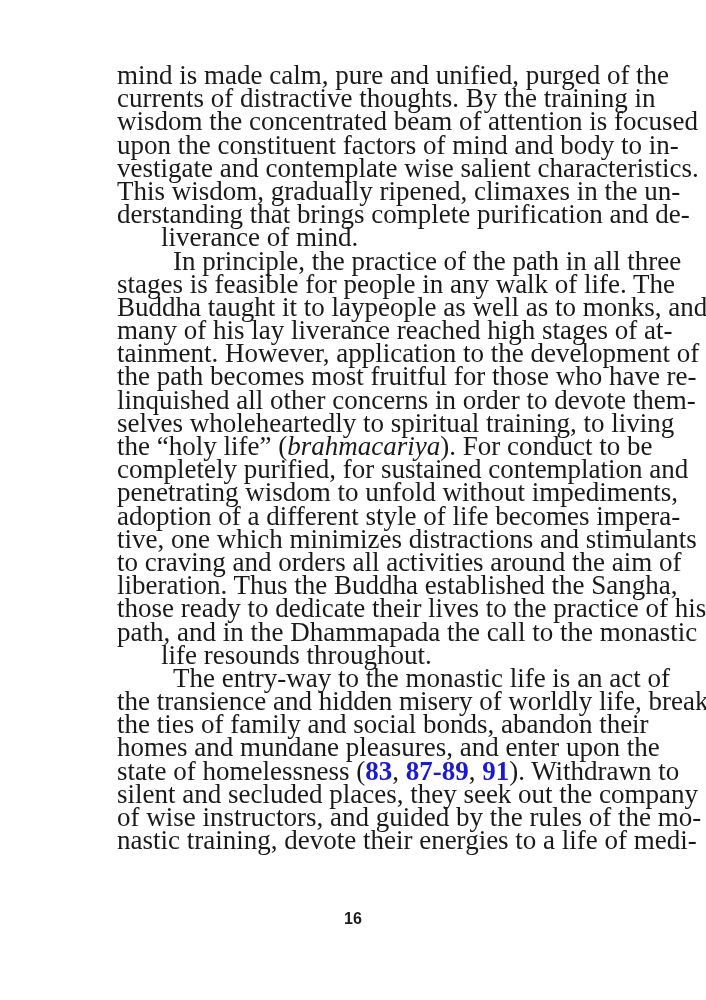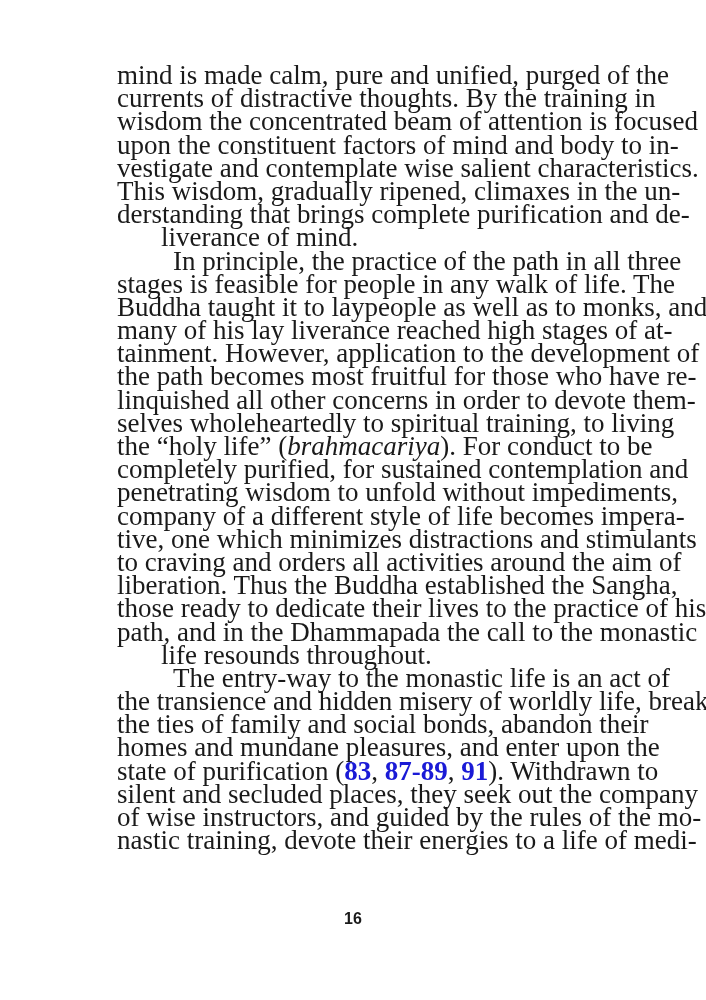--- a/index.html
+++ b/index.html
@@ -38,33 +38,33 @@
     <span class="line">stages is feasible for people in any walk of life. The</span>
     <span class="line">Buddha taught it to laypeople as well as to monks, and</span>
     <span class="line">many of his lay liverance reached high stages of at-</span>
     <span class="line">tainment. However, application to the development of</span>
     <span class="line">the path becomes most fruitful for those who have re-</span>
     <span class="line">linquished all other concerns in order to devote them-</span>
     <span class="line">selves wholeheartedly to spiritual training, to living</span>
     <span class="line"><span>the “holy life” (</span><em>brahmacariya</em><span>). For conduct to be</span></span>
     <span class="line">completely purified, for sustained contemplation and</span>
     <span class="line">penetrating wisdom to unfold without impediments,</span>
-    <span class="line">company of a different style of life becomes impera-</span>
+    <span class="line">adoption of a different style of life becomes impera-</span>
     <span class="line">tive, one which minimizes distractions and stimulants</span>
     <span class="line">to craving and orders all activities around the aim of</span>
     <span class="line">liberation. Thus the Buddha established the Sangha,</span>
     <span class="line">those ready to dedicate their lives to the practice of his</span>
     <span class="line">path, and in the Dhammapada the call to the monastic</span>
     <span class="line last">life resounds throughout.</span>
   </div>
   <div>
     <span class="line indent">The entry-way to the monastic life is an act of</span>
     <span class="line">the transience and hidden misery of worldly life, break</span>
     <span class="line">the ties of family and social bonds, abandon their</span>
     <span class="line">homes and mundane pleasures, and enter upon the</span>
-    <span class="line"><span>state of purification (</span><span class="ref">83</span><span>, </span><span class="ref">87-89</span><span>, </span><span class="ref">91</span><span>). Withdrawn to</span></span>
+    <span class="line"><span>state of homelessness (</span><span class="ref">83</span><span>, </span><span class="ref">87-89</span><span>, </span><span class="ref">91</span><span>). Withdrawn to</span></span>
     <span class="line">silent and secluded places, they seek out the company</span>
     <span class="line">of wise instructors, and guided by the rules of the mo-</span>
     <span class="line">nastic training, devote their energies to a life of medi-</span>
   </div>
 </div>
 
 <div class="pagenum">16</div>
 
 </body></html>

